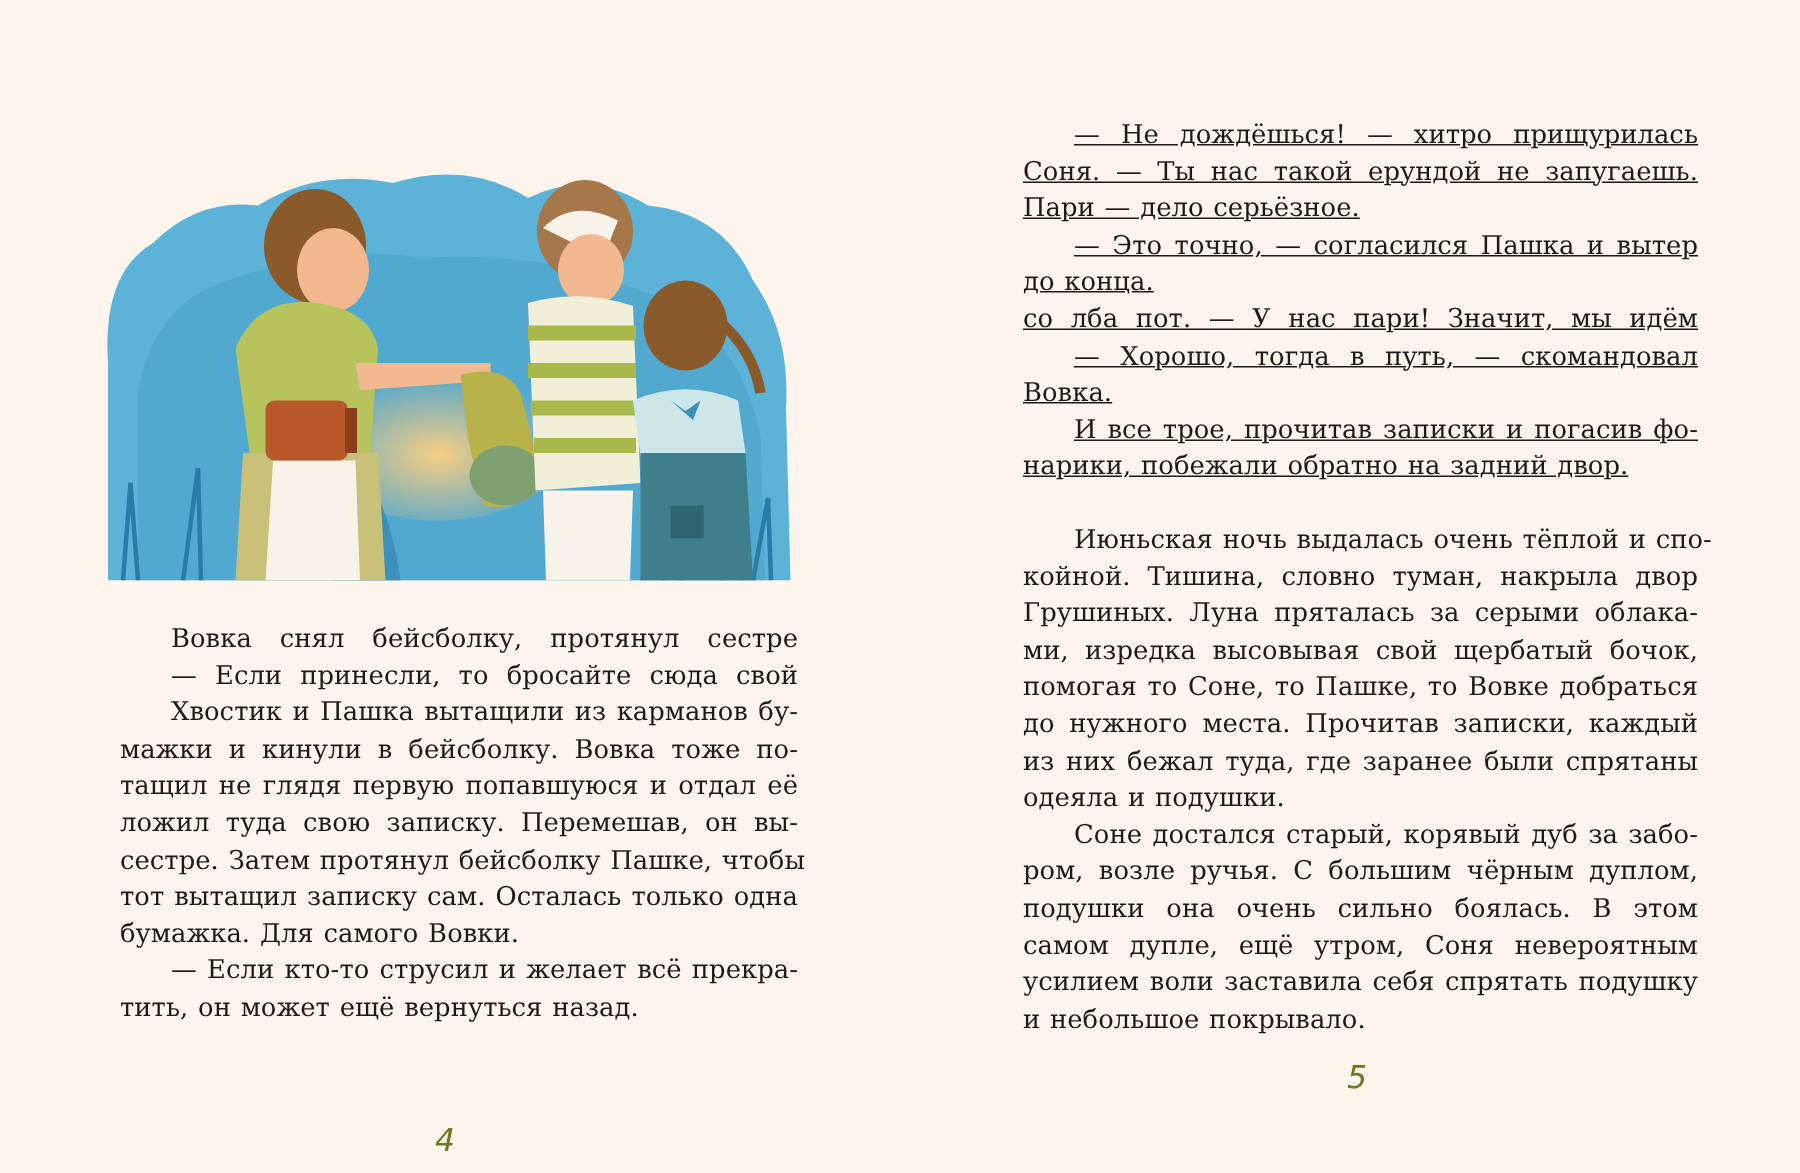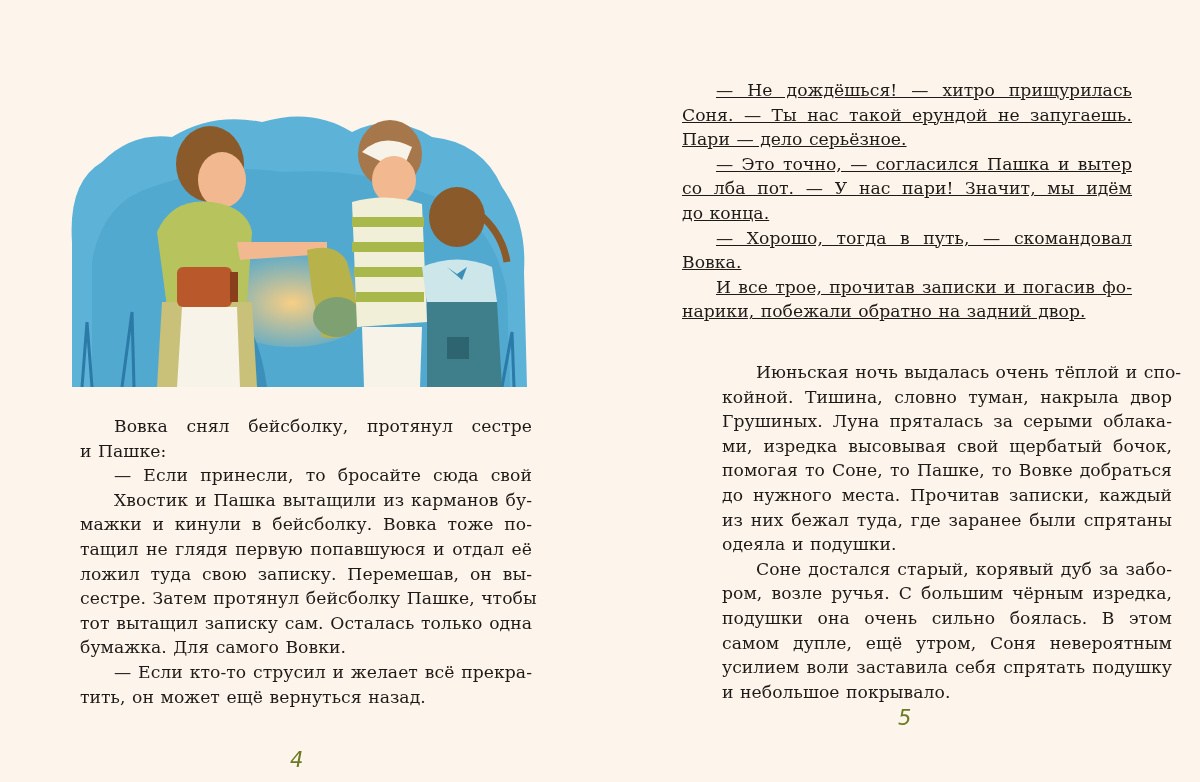--- a/index.html
+++ b/index.html
@@ -20,21 +20,21 @@
   .text-block {
     position:absolute;
     font-size:17.2px;
     line-height:24.6px;
     text-align:justify;
     letter-spacing:0.05px;
     word-spacing:1px;
   }
   .left-text { left:80px; top:372px; width:452px; }
   .right-text-1 { left:82px; top:78px; width:450px;text-decoration:underline; }
-  .right-text-2 { left:82px; top:360px; width:450px;margin-left:40px; }
+  .right-text-2 { left:82px; top:348px; width:450px; }
   .line { display:block; text-align:justify; text-align-last:justify; white-space:nowrap; }
   .line.last { text-align-last:left; }
   .first { text-indent:34px; }
   .page-number {
     position:absolute; top:706px;
     font-family:"DejaVu Sans", sans-serif;
     font-style:italic; font-size:21px;
     color:#6d7a22;
   }
   .pn-left { left:290px; }
@@ -85,21 +85,20 @@
       <path d="M415 120 Q440 140 445 170" stroke="#8a5a2b" stroke-width="7" fill="none"></path>
       <path d="M360 175 Q395 160 430 175 L435 210 L365 212 Z" fill="#cde6ea"></path>
       <path d="M365 210 L435 210 L440 295 L365 295 Z" fill="#3f7f8c"></path>
       <rect x="385" y="245" width="22" height="22" fill="#2d6470"></rect>
       <path d="M385 175 L395 182 L405 175 L400 188 Z" fill="#3c8fb8"></path>
     </svg>
   </div>
 
   <div class="text-block left-text">
     <span class="line first">Вовка снял бейсболку, протянул сестре</span>
-    <span class="line last">и Пашке:</span>
     <span class="line first">— Если принесли, то бросайте сюда свой</span>
     <span class="line first">Хвостик и Пашка вытащили из карманов бу-</span>
     <span class="line">мажки и кинули в бейсболку. Вовка тоже по-</span>
     <span class="line">тащил не глядя первую попавшуюся и отдал её</span>
     <span class="line">ложил туда свою записку. Перемешав, он вы-</span>
     <span class="line">сестре. Затем протянул бейсболку Пашке, чтобы</span>
     <span class="line">тот вытащил записку сам. Осталась только одна</span>
     <span class="line last">бумажка. Для самого Вовки.</span>
     <span class="line first">— Если кто-то струсил и желает всё прекра-</span>
     <span class="line last">тить, он может ещё вернуться назад.</span>
@@ -107,39 +106,39 @@
 
   <div class="page-number pn-left">4</div>
 </div>
 
 <div class="page page-right">
   <div class="text-block right-text-1">
     <span class="line first">— Не дождёшься! — хитро прищурилась</span>
     <span class="line">Соня. — Ты нас такой ерундой не запугаешь.</span>
     <span class="line last">Пари — дело серьёзное.</span>
     <span class="line first">— Это точно, — согласился Пашка и вытер</span>
+    <span class="line last">до конца.</span>
     <span class="line">со лба пот. — У нас пари! Значит, мы идём</span>
-    <span class="line last">до конца.</span>
     <span class="line first">— Хорошо, тогда в путь, — скомандовал</span>
     <span class="line last">Вовка.</span>
     <span class="line first">И все трое, прочитав записки и погасив фо-</span>
     <span class="line last">нарики, побежали обратно на задний двор.</span>
   </div>
 
   <div class="text-block right-text-2">
     <span class="line first">Июньская ночь выдалась очень тёплой и спо-</span>
     <span class="line">койной. Тишина, словно туман, накрыла двор</span>
     <span class="line">Грушиных. Луна пряталась за серыми облака-</span>
     <span class="line">ми, изредка высовывая свой щербатый бочок,</span>
     <span class="line">помогая то Соне, то Пашке, то Вовке добраться</span>
     <span class="line">до нужного места. Прочитав записки, каждый</span>
     <span class="line">из них бежал туда, где заранее были спрятаны</span>
     <span class="line last">одеяла и подушки.</span>
     <span class="line first">Соне достался старый, корявый дуб за забо-</span>
-    <span class="line">ром, возле ручья. С большим чёрным изредка,</span>
+    <span class="line">ром, возле ручья. С большим чёрным дуплом,</span>
     <span class="line">подушки она очень сильно боялась. В этом</span>
     <span class="line">самом дупле, ещё утром, Соня невероятным</span>
     <span class="line">усилием воли заставила себя спрятать подушку</span>
     <span class="line last">и небольшое покрывало.</span>
   </div>
 
   <div class="page-number pn-right">5</div>
 </div>
 
 </body></html>

